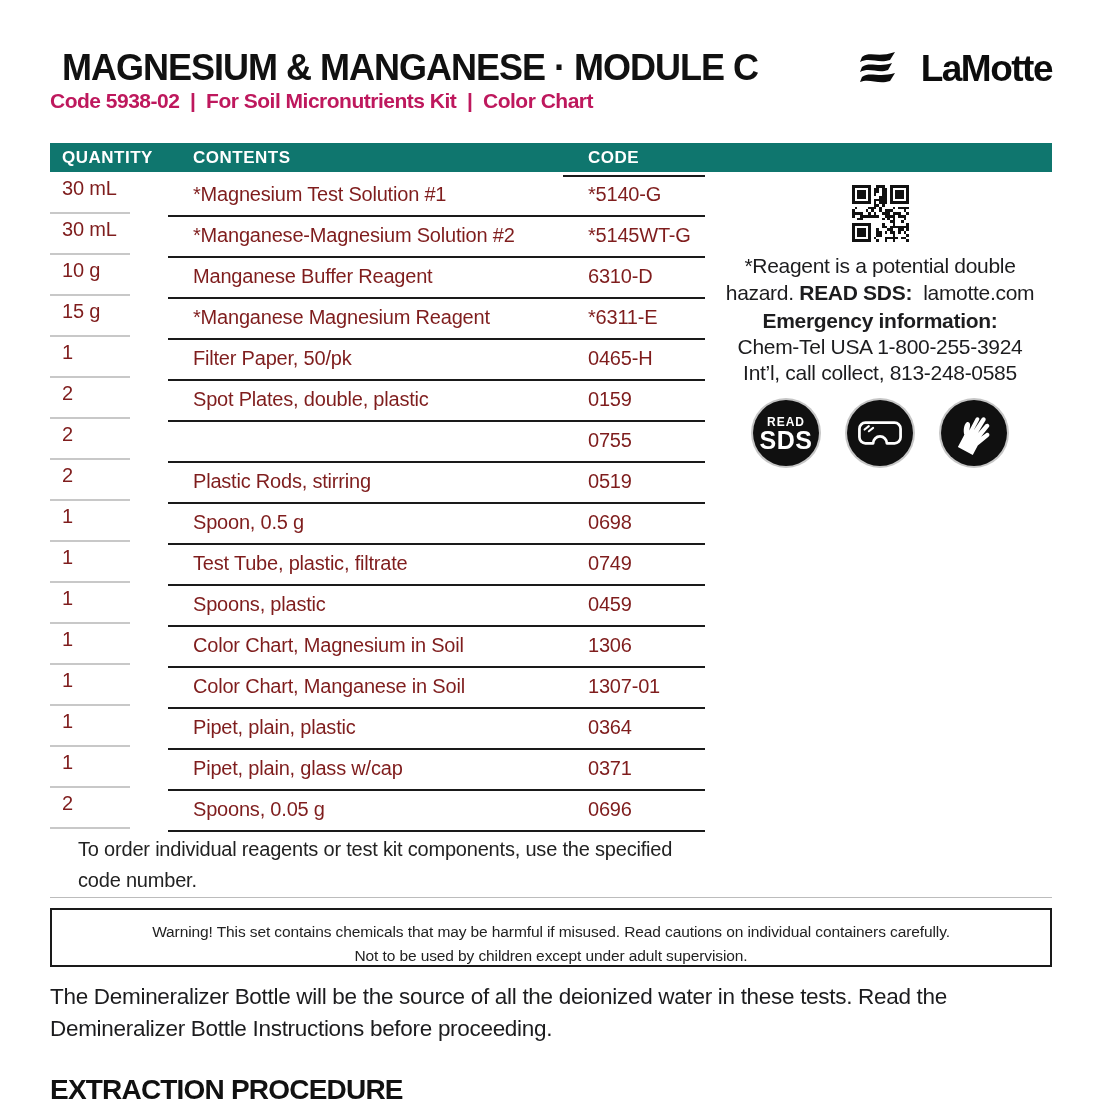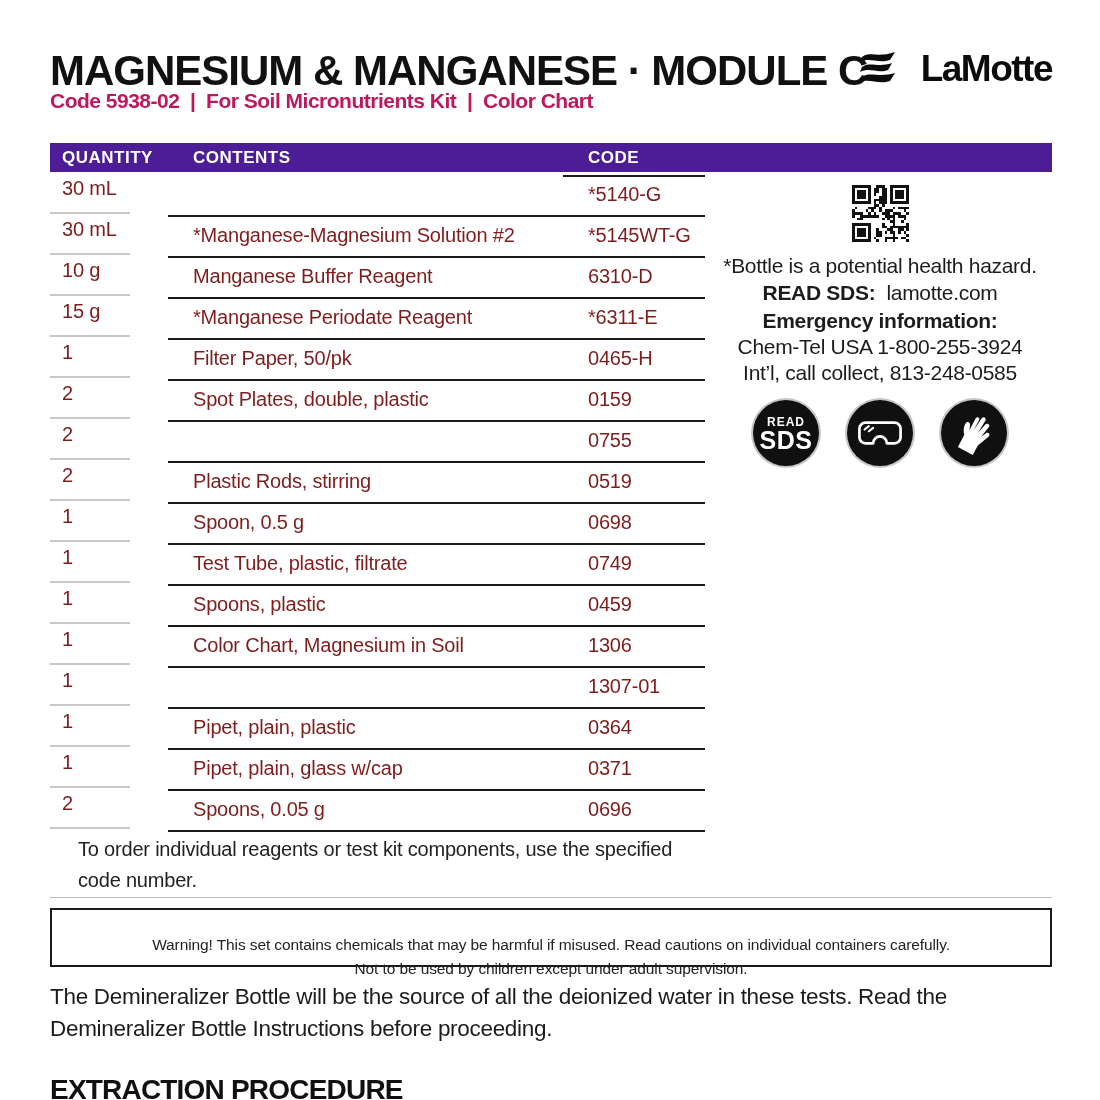--- a/index.html
+++ b/index.html
@@ -1,21 +1,21 @@
 <!DOCTYPE html>
 <html><head>
 <meta charset="utf-8">
 <style>
   * { margin:0; padding:0; box-sizing:border-box; }
   html,body { width:1100px; height:1100px; background:#fff; overflow:hidden;
               font-family:"Liberation Sans", sans-serif; color:#1d1d1f; }
   .page { position:relative; width:1100px; height:1100px; }
 
   
-  .title { position:absolute; left:50px; top:47px; font-size:42px; font-weight:700;
+  .title { position:absolute; left:62px; top:47px; font-size:36px; font-weight:700;
            letter-spacing:-1px; color:#111; }
   .subtitle { position:absolute; left:50px; top:89px; font-size:21px; font-weight:700;
               letter-spacing:-0.5px; white-space:pre; color:#be185d; }
   .logo { position:absolute; right:48px; top:48px; display:flex; align-items:center; gap:20px; }
   .logo-text { font-size:37px; font-weight:700; letter-spacing:-1.5px; color:#0c0c0c; }
 
   
   .thead { position:absolute; left:50px; top:143px; width:1002px; height:29px; }
   .thead .col { position:absolute; top:0; height:29px; line-height:29px; color:#fff;
                 font-size:17px; font-weight:700; letter-spacing:0.5px; }
@@ -37,21 +37,21 @@
   .cell.code { left:538px; top:11px; }
 
   .footnote { position:absolute; left:62px; top:834px; width:600px; font-size:20px;
               line-height:1.55; letter-spacing:-0.2px; color:#222;margin-left:16px; }
 
   .thin-rule { position:absolute; left:50px; top:897px; width:1002px; height:1px; background:#bcbcbc; }
 
   
   .warning { position:absolute; left:50px; top:908px; width:1002px; height:59px;
              border:2px solid #1a1a1a; text-align:center; font-size:15.5px;
-             line-height:1.55; padding-top:23px; letter-spacing:-0.1px; color:#222; }
+             line-height:1.55; padding-top:10px; letter-spacing:-0.1px; color:#222; }
 
   .demin { position:absolute; left:50px; top:981px; width:985px; font-size:22.5px;
            line-height:1.42; letter-spacing:-0.3px; color:#1c1c1e; }
 
   .section-heading { position:absolute; left:50px; top:1076px; font-size:28px; font-weight:700;
                      letter-spacing:-0.8px; color:#111; line-height:28px; }
 
   
   .side { position:absolute; left:712px; top:180px; width:336px; text-align:center; }
   .qr { width:57px; height:57px; margin:5px auto 10px auto; display:block; }
@@ -76,52 +76,53 @@
 
   <div class="logo">
     <svg width="42" height="40" viewBox="0 0 42 40" aria-hidden="true">
       <path fill="#0c0c0c" d="M3 8 C 11 2, 19 9, 36 3 L 31 11 C 19 15, 11 8, 1 13 Z"></path>
       <path fill="#0c0c0c" d="M3 18 C 11 12, 19 19, 33 14 L 29 21 C 19 25, 11 18, 1 23 Z"></path>
       <path fill="#0c0c0c" d="M3 28 C 11 22, 19 29, 36 24 L 31 32 C 19 36, 11 29, 1 33 Z"></path>
     </svg>
     <span class="logo-text">LaMotte</span>
   </div>
 
-  <div class="thead" style="background:#4c1d95;">
+  <div class="thead" style="background:#0f766e;">
     <span class="col col-qty">QUANTITY</span>
     <span class="col col-cont">CONTENTS</span>
     <span class="col col-code">CODE</span>
   </div>
 
   <div class="table">
       <div class="row">
 
       <span class="div-main"></span>
       <span class="cell qty">30 mL</span>
+      <span class="cell cont">*Magnesium Test Solution #1</span>
       <span class="cell code">*5140-G</span>
     </div>
       <div class="row">
       <span class="div-qty"></span>
       <span class="div-main"></span>
       <span class="cell qty">30 mL</span>
       <span class="cell cont">*Manganese-Magnesium Solution #2</span>
       <span class="cell code">*5145WT-G</span>
     </div>
       <div class="row">
       <span class="div-qty"></span>
       <span class="div-main"></span>
       <span class="cell qty">10 g</span>
       <span class="cell cont">Manganese Buffer Reagent</span>
       <span class="cell code">6310-D</span>
     </div>
       <div class="row">
       <span class="div-qty"></span>
       <span class="div-main"></span>
       <span class="cell qty">15 g</span>
-      <span class="cell cont">*Manganese Periodate Reagent</span>
+      <span class="cell cont">*Manganese Magnesium Reagent</span>
       <span class="cell code">*6311-E</span>
     </div>
       <div class="row">
       <span class="div-qty"></span>
       <span class="div-main"></span>
       <span class="cell qty">1</span>
       <span class="cell cont">Filter Paper, 50/pk</span>
       <span class="cell code">0465-H</span>
     </div>
       <div class="row">
@@ -169,20 +170,21 @@
       <span class="div-qty"></span>
       <span class="div-main"></span>
       <span class="cell qty">1</span>
       <span class="cell cont">Color Chart, Magnesium in Soil</span>
       <span class="cell code">1306</span>
     </div>
       <div class="row">
       <span class="div-qty"></span>
       <span class="div-main"></span>
       <span class="cell qty">1</span>
+      <span class="cell cont">Color Chart, Manganese in Soil</span>
       <span class="cell code">1307-01</span>
     </div>
       <div class="row">
       <span class="div-qty"></span>
       <span class="div-main"></span>
       <span class="cell qty">1</span>
       <span class="cell cont">Pipet, plain, plastic</span>
       <span class="cell code">0364</span>
     </div>
       <div class="row">
@@ -428,21 +430,21 @@
         <rect x="3" y="20" width="1" height="1" fill="#111"></rect>
         <rect x="4" y="20" width="1" height="1" fill="#111"></rect>
         <rect x="5" y="20" width="1" height="1" fill="#111"></rect>
         <rect x="6" y="20" width="1" height="1" fill="#111"></rect>
         <rect x="9" y="20" width="1" height="1" fill="#111"></rect>
         <rect x="12" y="20" width="1" height="1" fill="#111"></rect>
         <rect x="15" y="20" width="1" height="1" fill="#111"></rect>
         <rect x="20" y="20" width="1" height="1" fill="#111"></rect>
       </svg>
 
-    <p class="hazard"><span>*Bottle is a potential health hazard.</span> <b>READ SDS:</b>&nbsp; <span>lamotte.com</span></p>
+    <p class="hazard"><span>*Reagent is a potential double hazard.</span> <b>READ SDS:</b>&nbsp; <span>lamotte.com</span></p>
 
     <div class="emer-head">Emergency information:</div>
     <div class="emer-line">Chem-Tel USA 1-800-255-3924</div>
     <div class="emer-line">Int’l, call collect, 813-248-0585</div>
 
     <div class="icons">
       <div class="icon-circle">
         <span class="read-top">READ</span>
         <span class="read-bottom">SDS</span>
       </div>

